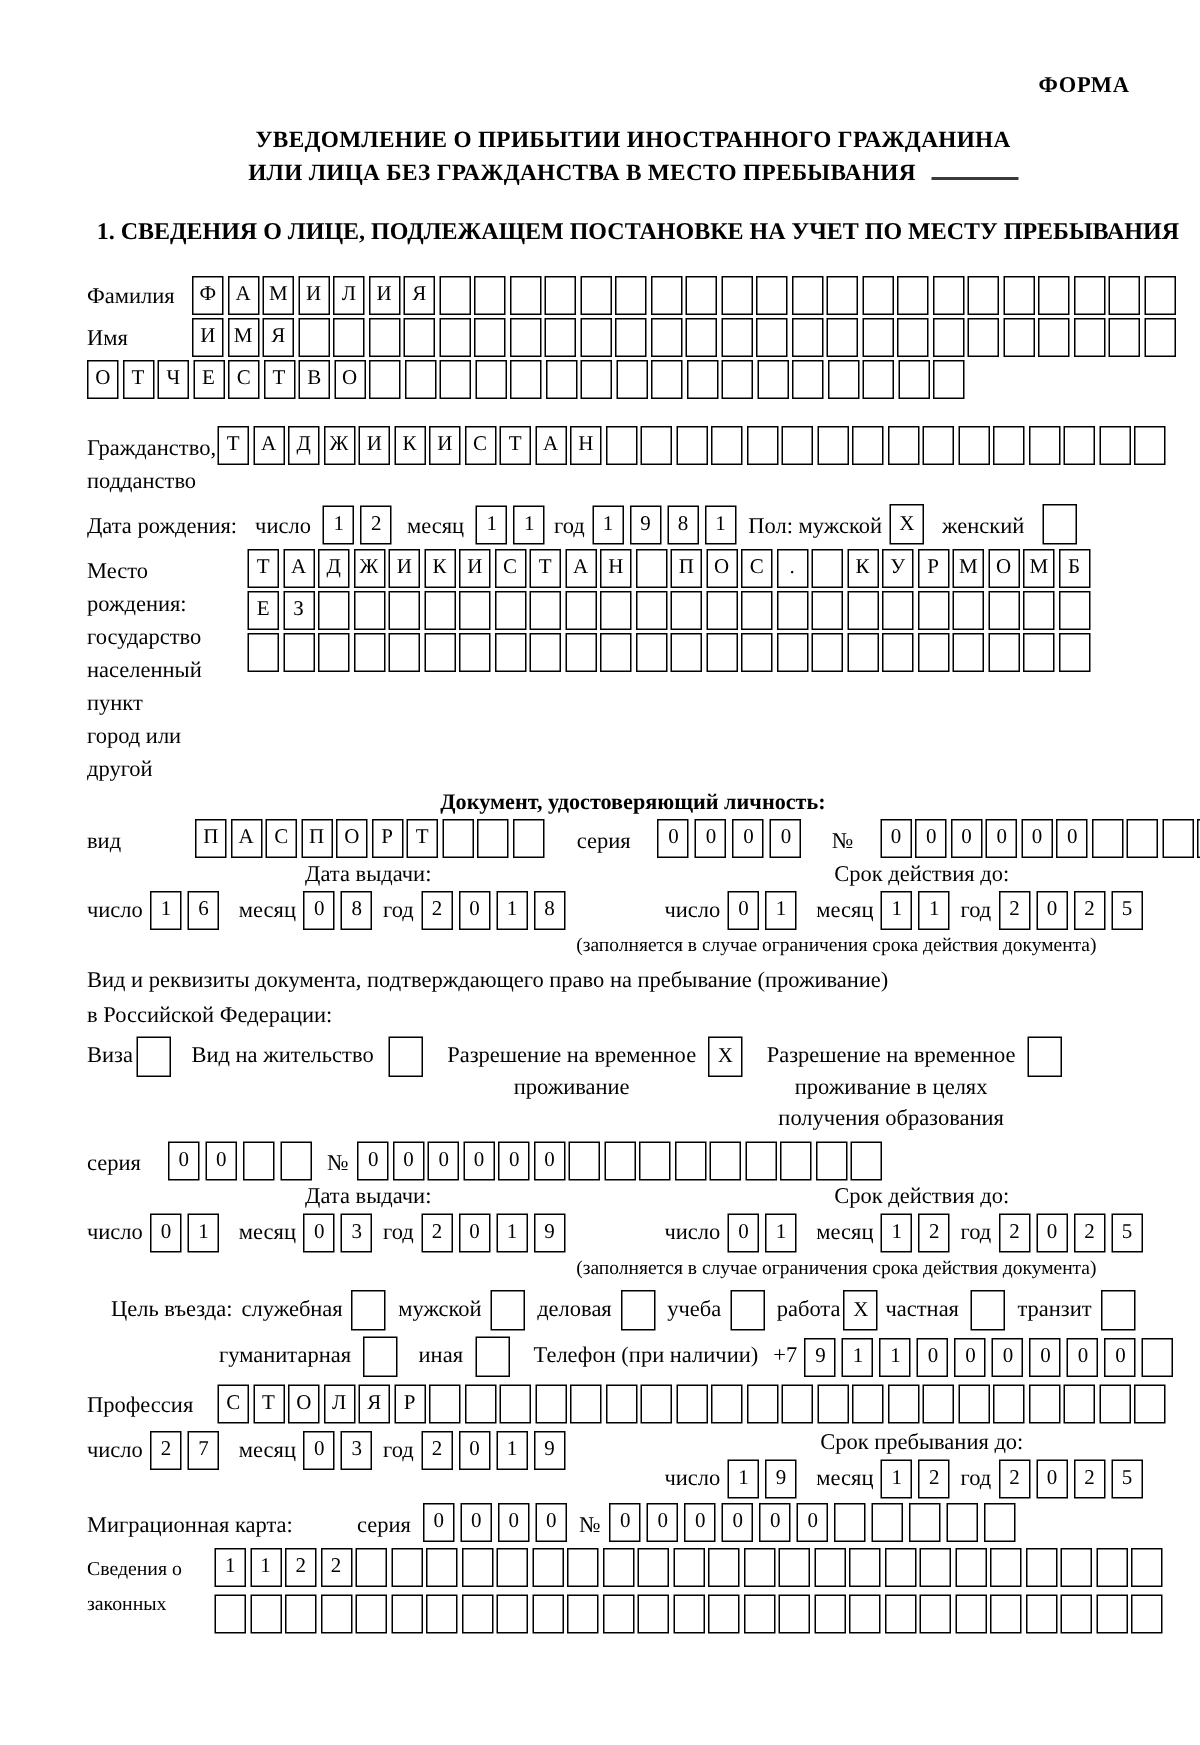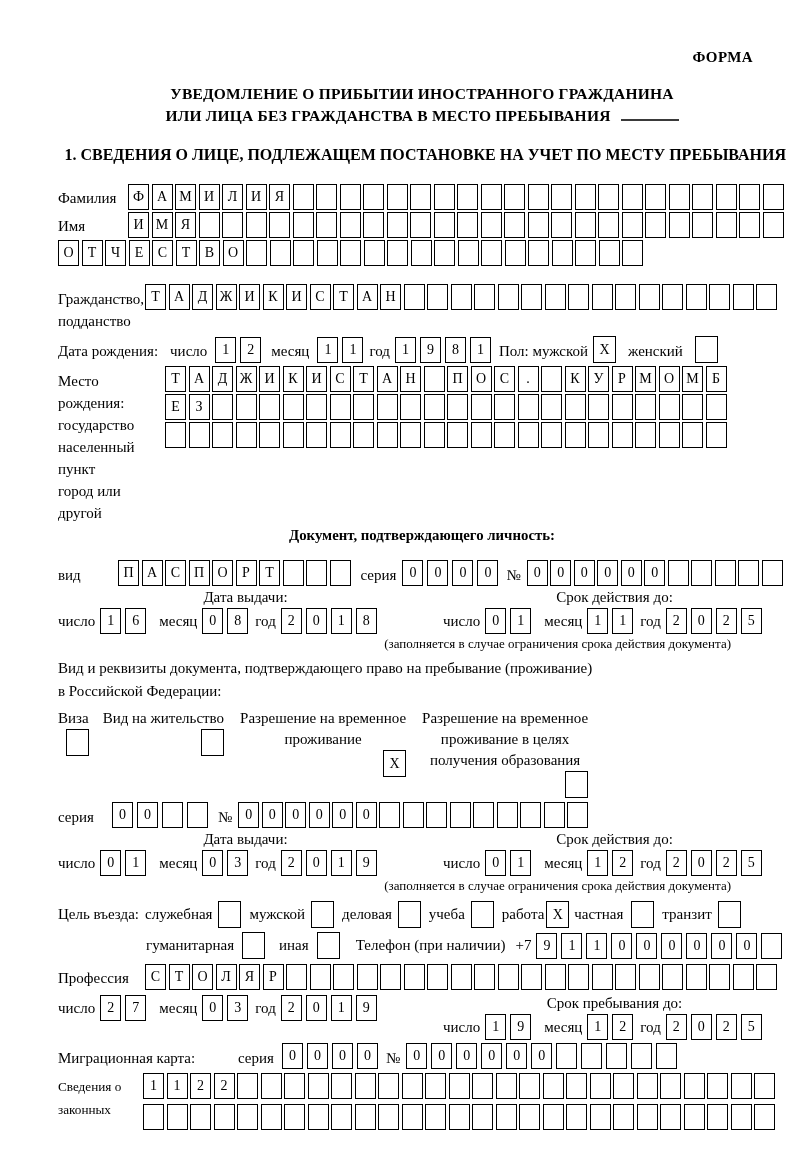--- a/index.html
+++ b/index.html
@@ -43,24 +43,24 @@
 
   .dp { display:flex; margin-top:2px; }
   .dp-left  { width:375px; flex-shrink:0; }
   .dp-right { flex:1; padding-left:10px; }
   .dp-title { text-align:center; line-height:19px; }
   .dp-line  { display:flex; align-items:center; gap:5px; margin-top:1px; }
   .note { font-size:13px; text-align:right; margin-top:2px; padding-right:55px; }
 
   .intro { line-height:23px; margin-top:5px; }
   .opts { display:flex; margin-top:2px; align-items:flex-start; }
-  .opt  { display:flex; align-items:flex-end;flex-direction:column; }
+  .opt  { display:flex; align-items:flex-start; }
   .opt .txt { text-align:center; line-height:21px; padding-top:3px; }
 
-  .purpose  { display:flex; align-items:center; margin-top:7px; }
+  .purpose  { display:flex; align-items:center; margin-top:7px;margin-left:16px; }
   .purpose2 { display:flex; align-items:center; margin-top:4px; padding-left:88px; }
 
   .mlabel { padding-top:4px; flex-shrink:0; }
 
   .reps { display:flex; margin-top:4px; }
   .reps-lbl { width:85px; font-size:13.2px; line-height:23px; flex-shrink:0; padding-top:2px; }
   .reps .stack { gap:5px; }
 
   .ml6{margin-left:6px} .ml8{margin-left:8px} .ml10{margin-left:10px} .ml12{margin-left:12px}
   .ml14{margin-left:14px} .ml16{margin-left:16px} .ml5{margin-left:5px} .ml2{margin-left:2px}
@@ -326,23 +326,23 @@
           <span class="cell"></span>
           <span class="cell"></span>
           <span class="cell"></span>
           <span class="cell"></span>
           <span class="cell"></span>
           <span class="cell"></span>
         </div>
     </div>
   </div>
 
-  <div class="doc-title">Документ, подтверждающего личность:</div>
-
-  <div class="row" style="align-items:center; margin-top:16px;">
+  <div class="doc-title">Документ, удостоверяющий личность:</div>
+
+  <div class="row" style="align-items:center; margin-top:2px;gap:12px;">
     <div class="mlabel" style="width:60px;">вид</div>
     <div class="cells">
         <span class="cell">П</span>
         <span class="cell">А</span>
         <span class="cell">С</span>
         <span class="cell">П</span>
         <span class="cell">О</span>
         <span class="cell">Р</span>
         <span class="cell">Т</span>
         <span class="cell"></span>

